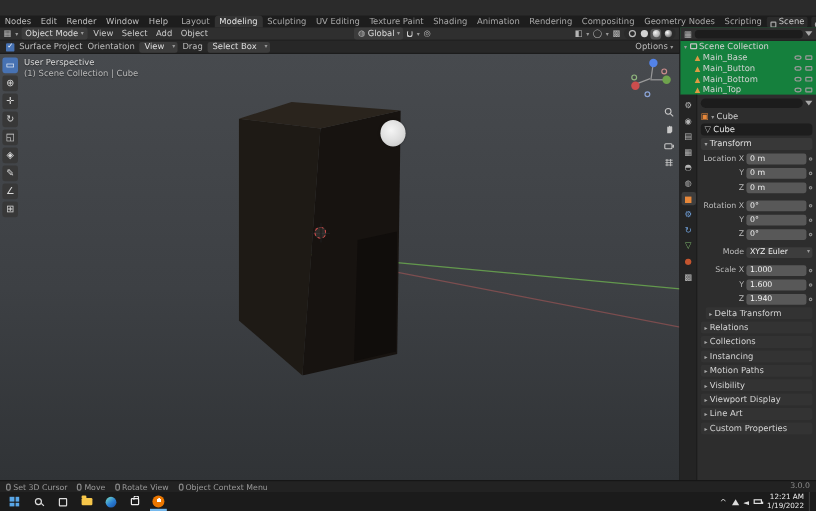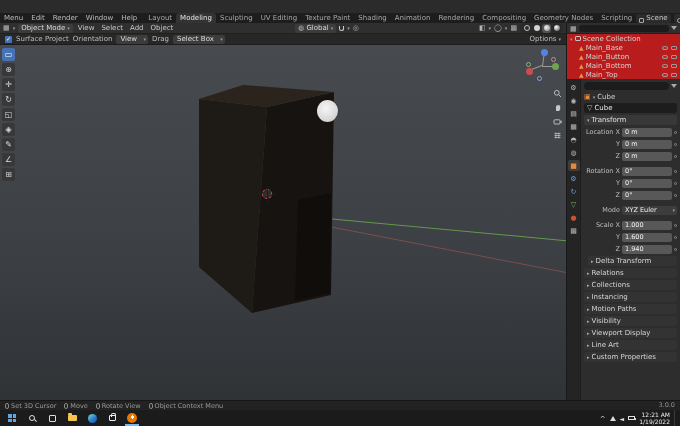--- a/index.html
+++ b/index.html
@@ -123,21 +123,21 @@
 .gz-hy{left:1px;top:13px;border-color:#8fb57e;}
 .gz-hz{left:12px;top:27px;border-color:#8aa3d6;}
 .gz-line{position:absolute;left:17px;top:17px;height:1px;background:#9a9a9a;transform-origin:0 0;}
 
 .side-icons{position:absolute;right:4px;top:44px;display:flex;flex-direction:column;gap:5px;align-items:center;}
 .side-icons span{display:block;line-height:0;}
 
 
 .right{width:114px;background:#2b2b2b;border-left:1px solid #191919;display:flex;flex-direction:column;}
 
-.outliner{background:#b91c1c;}
+.outliner{background:#15803d;}
 .out-header{height:11px;background:#2f2f2f;border-bottom:1px solid #202020;
             display:flex;align-items:center;gap:2px;padding:0 3px;}
 .out-search{flex:1;height:7px;background:#1c1c1c;border-radius:3px;border:none;color:#ccc;
             font-size:6px;padding:0 3px;min-width:0;}
 .funnel{width:0;height:0;border-left:3px solid transparent;border-right:3px solid transparent;
         border-top:4px solid #a8a8a8;}
 .out-row{height:9px;display:flex;align-items:center;gap:2px;padding:0 3px;font-size:7px;color:#d2d2d2;}
 .out-row.child{padding-left:12px;}
 .col-icon{width:6px;height:5px;border:1px solid #c3c3c3;border-radius:1px;flex:none;}
 .mesh-icon::before{content:"▲";font-size:6px;color:#dd9b44;}
@@ -216,21 +216,21 @@
        font-size:6px;line-height:7px;color:#ececec;}
 .show-desktop{width:3px;height:16px;border-left:1px solid #3a3a3a;}
 </style>
 </head>
 <body>
 
 <div class="app">
 
 
   <div class="topbar">
-    <span class="menu-item">Menu</span>
+    <span class="menu-item">Nodes</span>
     <span class="menu-item">Edit</span>
     <span class="menu-item">Render</span>
     <span class="menu-item">Window</span>
     <span class="menu-item">Help</span>
     <div class="tabs">
       <span class="tab">Layout</span>
       <span class="tab active">Modeling</span>
       <span class="tab">Sculpting</span>
       <span class="tab">UV Editing</span>
       <span class="tab">Texture Paint</span>
@@ -323,20 +323,24 @@
           <div class="cube-front"></div>
           <div class="cube-top"></div>
         </div>
 
         <div class="sphere"></div>
 
         <div class="cursor3d">
             <span class="ring"></span>
           </div>
 
+        <div class="overlay">
+          <div>User Perspective</div>
+          <div class="l2">(1) Scene Collection | Cube</div>
+        </div>
 
         <div class="tools">
           <span class="tool active t-select"></span>
           <span class="tool t-cursor"></span>
           <span class="tool t-move"></span>
           <span class="tool t-rotate"></span>
           <span class="tool t-scale"></span>
           <span class="tool t-transform"></span>
           <span class="tool t-annotate"></span>
           <span class="tool t-measure"></span>

